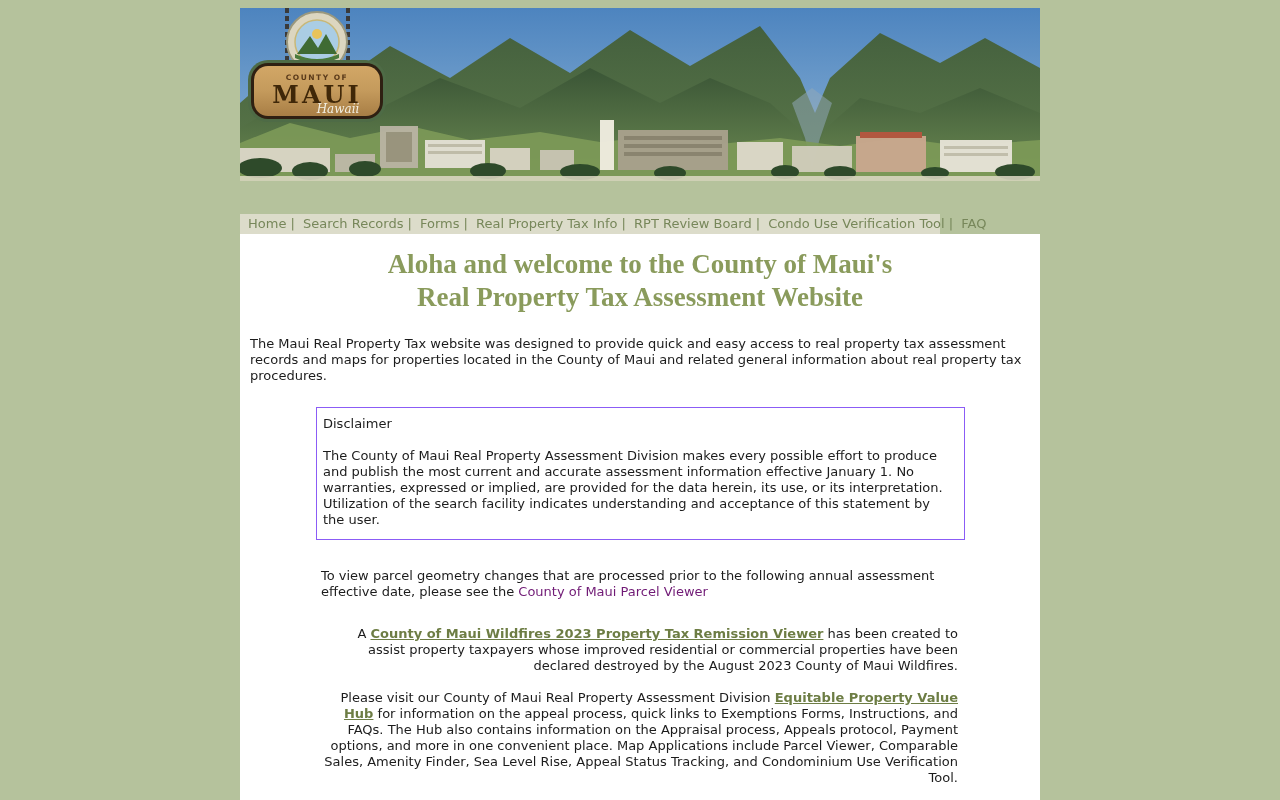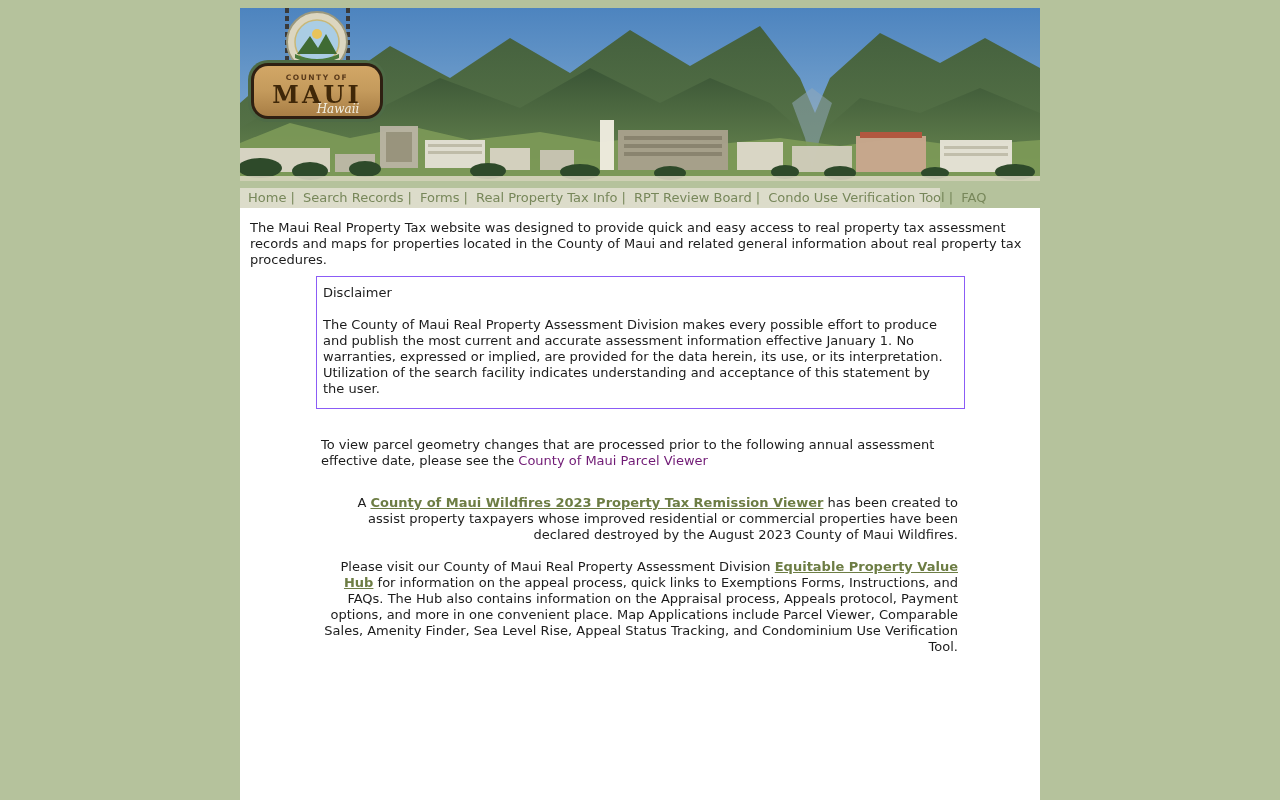--- a/index.html
+++ b/index.html
@@ -11,21 +11,21 @@
     color: #1c1c1c;
   }
   .page-wrap {
     width: 800px;
     margin: 8px auto 0 auto;
   }
   
   .banner {
     position: relative;
     width: 800px;
-    height: 180px;
+    height: 206px;
     overflow: hidden;
   }
   .banner svg { display: block; }
   
   .navbar {
     width: 700px;
     background: #dcdcca;
     padding: 2px 6px 3px 6px;
     font-size: 13px;
     line-height: 15px;
@@ -49,21 +49,21 @@
   h1.welcome {
     font-family: "Liberation Serif", "DejaVu Serif", serif;
     font-weight: bold;
     font-size: 27px;
     line-height: 33px;
     color: #8a9b5c;
     text-align: center;
     margin: 2px 0 22px 0;
   }
   p.intro {
-    margin: 0 0 8px 0;
+    margin: 0 0 23px 0;
     line-height: 16px;
   }
   .disclaimer-box {
     border: 1px solid #8b5cf6;
     width: 649px;
     margin: 0 0 28px 66px;
     padding: 8px 10px 11px 6px;
     line-height: 16px;
   }
   .disclaimer-box .disclaimer-title { margin-bottom: 16px; }
@@ -197,20 +197,24 @@
     <a>Search Records</a><span class="sep">|</span>
     <a>Forms</a><span class="sep">|</span>
     <a>Real Property Tax Info</a><span class="sep">|</span>
     <a>RPT Review Board</a><span class="sep">|</span>
     <a>Condo Use Verification Tool</a><span class="sep">|</span>
     <a>FAQ</a>
   </div>
 
   <div class="content">
 
+    <h1 class="welcome">
+      <span>Aloha and welcome to the County of Maui's</span><br>
+      <span>Real Property Tax Assessment Website</span>
+    </h1>
 
     <p class="intro">The Maui Real Property Tax website was designed to provide quick and easy access to real property tax assessment records and maps for properties located in the County of Maui and related general information about real property tax procedures.</p>
 
     <div class="disclaimer-box">
       <div class="disclaimer-title">Disclaimer</div>
       <div class="disclaimer-body">The County of Maui Real Property Assessment Division makes every possible effort to produce and publish the most current and accurate assessment information effective January 1. No warranties, expressed or implied, are provided for the data herein, its use, or its interpretation. Utilization of the search facility indicates understanding and acceptance of this statement by the user.</div>
     </div>
 
     <p class="para-left"><span>To view parcel geometry changes that are processed prior to the following annual assessment effective date, please see the </span><a class="quiet-link">County of Maui Parcel Viewer</a></p>
 

